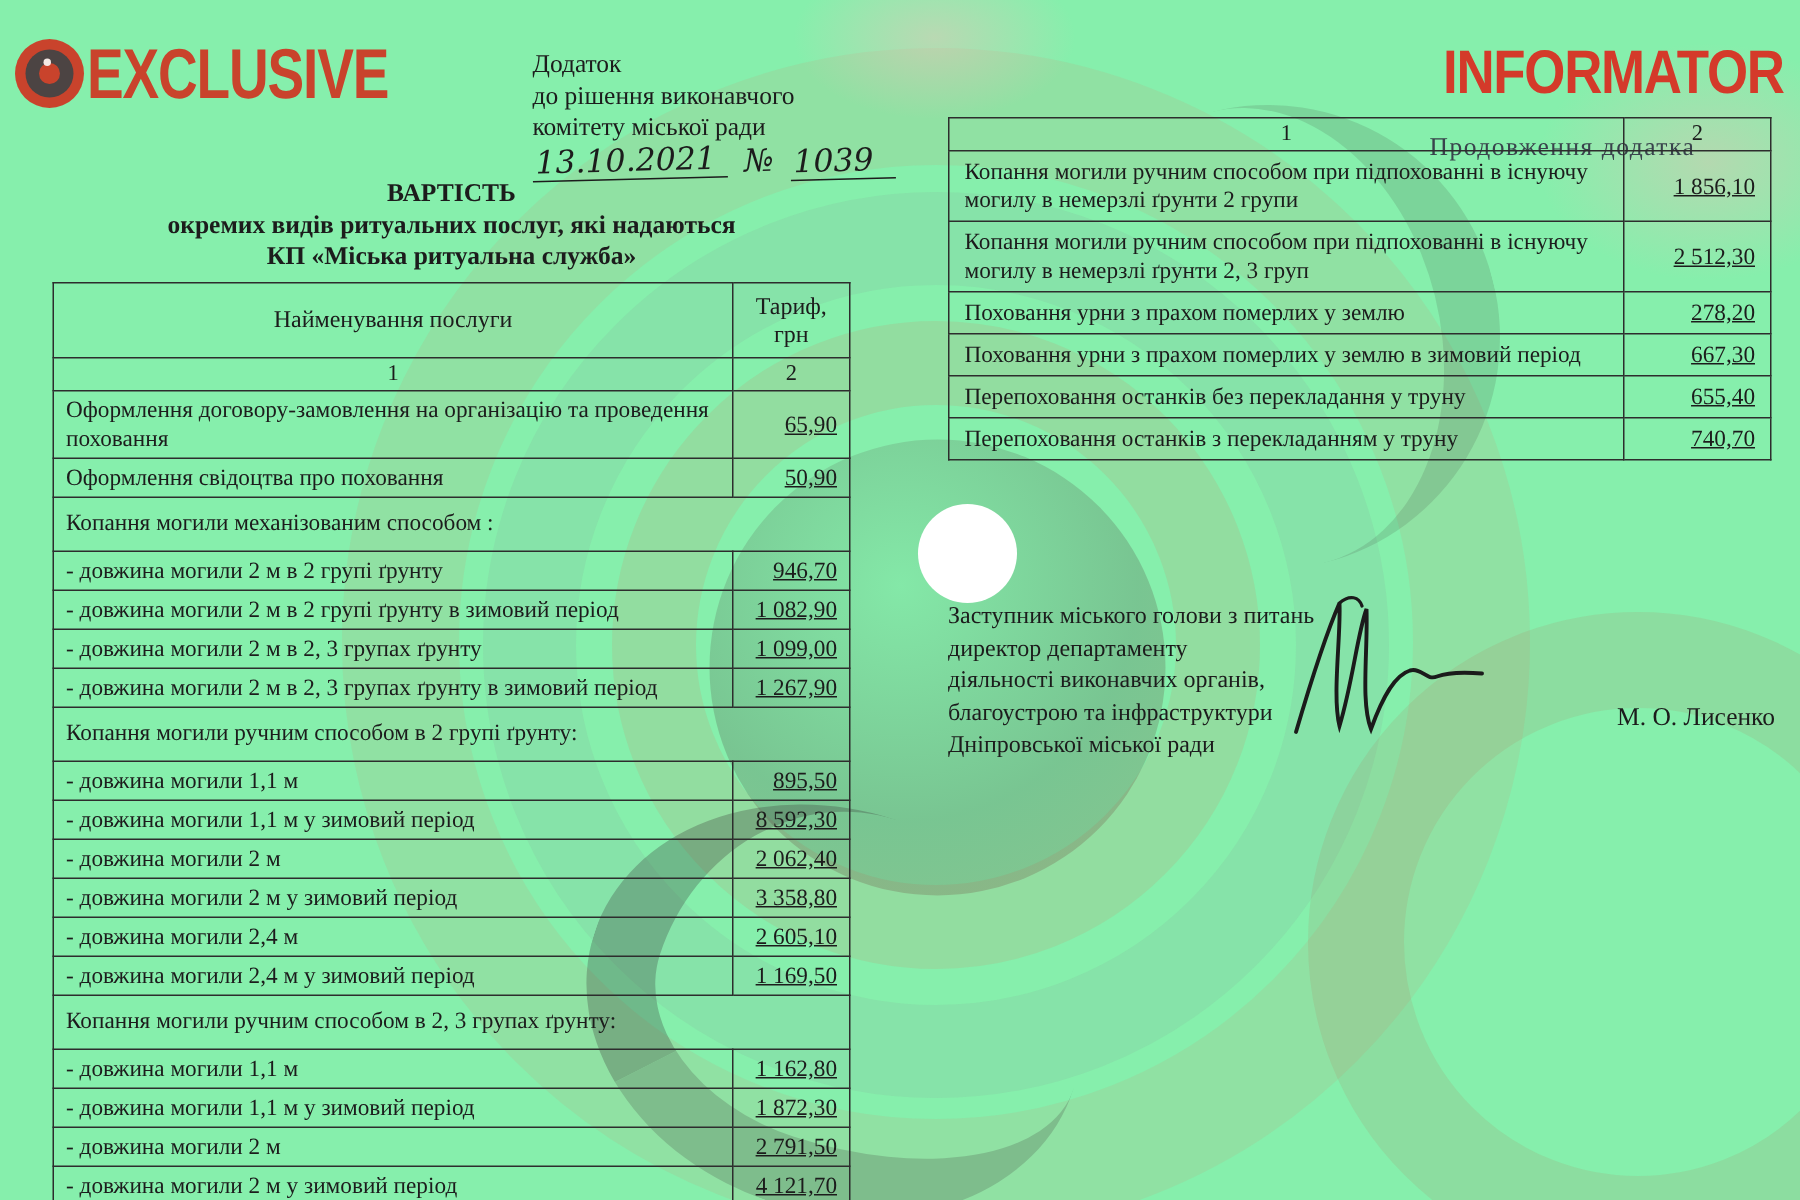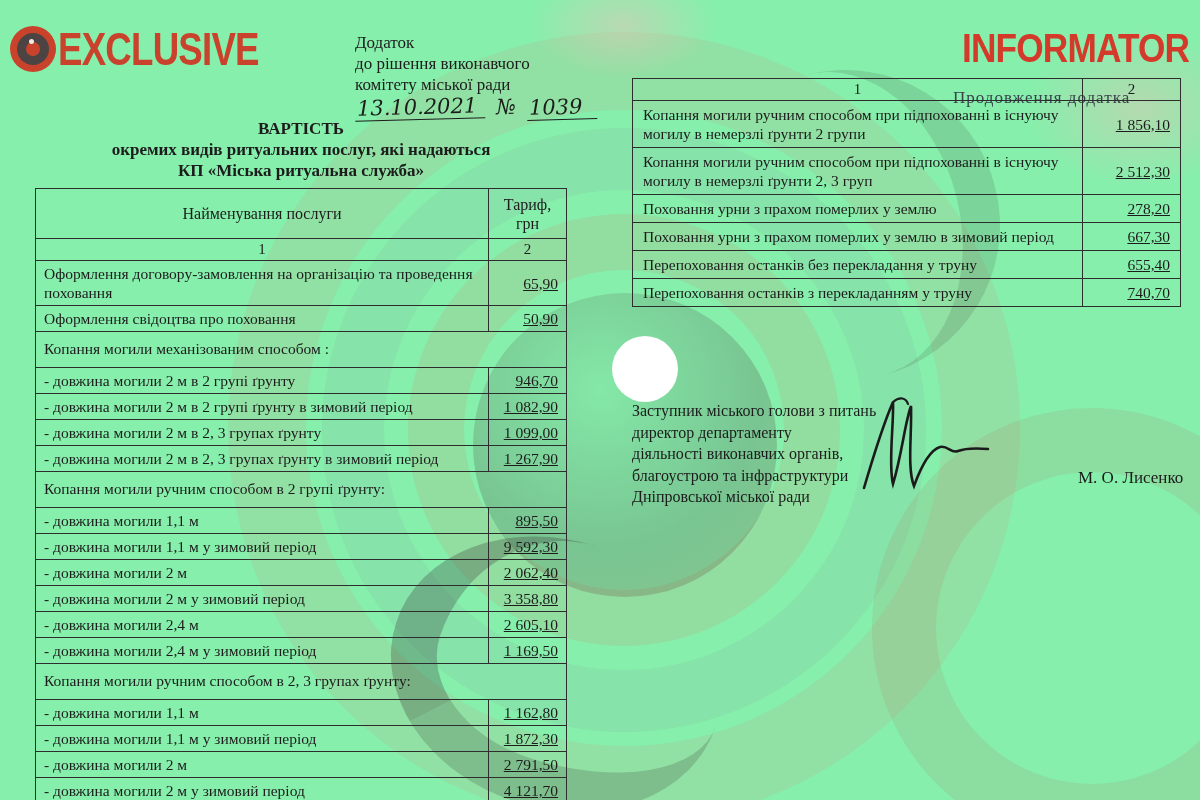--- a/index.html
+++ b/index.html
@@ -179,21 +179,21 @@
           </tr>
           <tr>
             <td colspan="2" class="section-cell">Копання могили ручним способом в 2 групі ґрунту:</td>
           </tr>
           <tr>
             <td class="label-cell">- довжина могили 1,1 м</td>
             <td class="value-cell">895,50</td>
           </tr>
           <tr>
             <td class="label-cell">- довжина могили 1,1 м у зимовий період</td>
-            <td class="value-cell">9 592,30</td>
+            <td class="value-cell">8 592,30</td>
           </tr>
           <tr>
             <td class="label-cell">- довжина могили 2 м</td>
             <td class="value-cell">2 062,40</td>
           </tr>
           <tr>
             <td class="label-cell">- довжина могили 2 м у зимовий період</td>
             <td class="value-cell">3 358,80</td>
           </tr>
           <tr>

